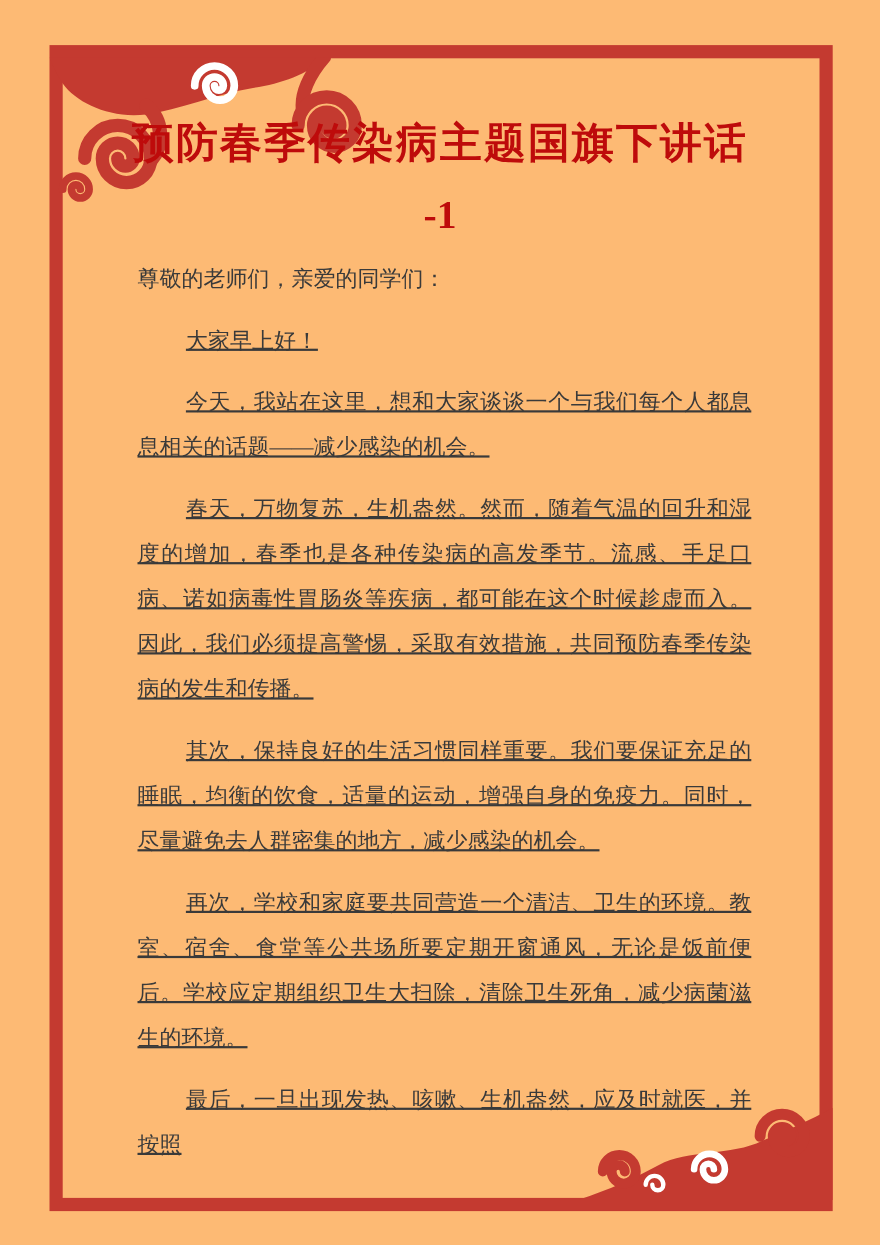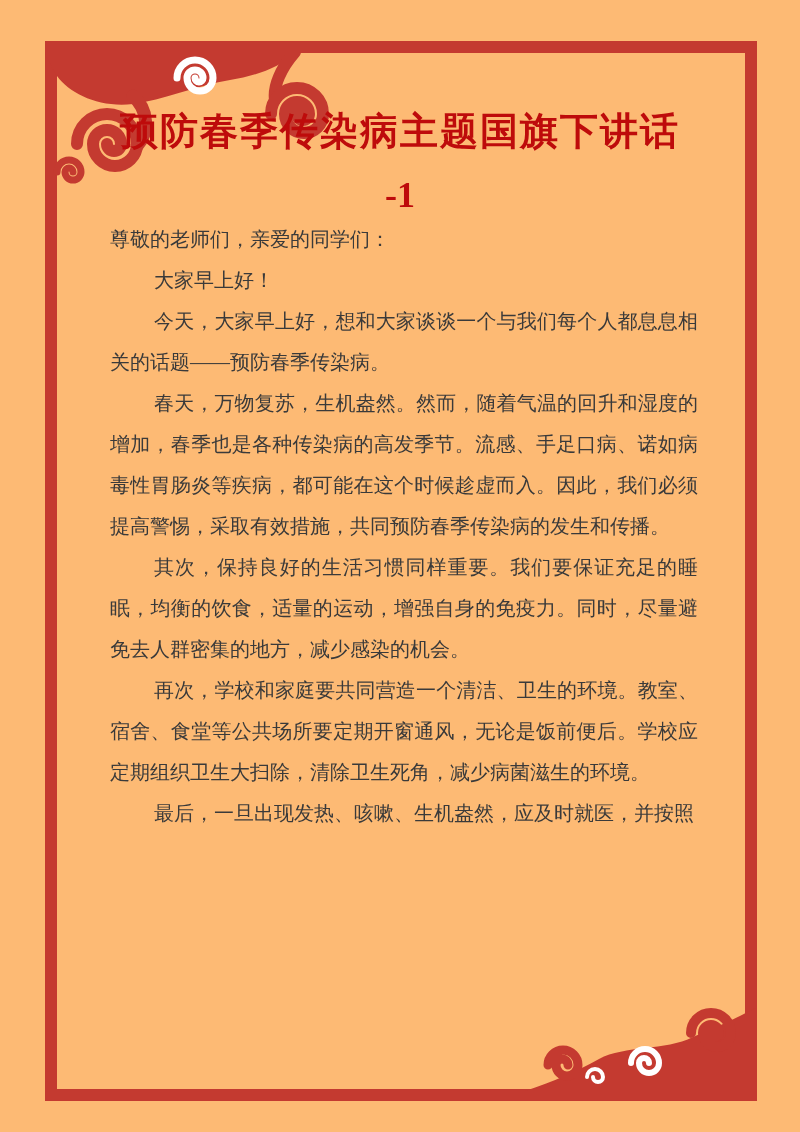--- a/index.html
+++ b/index.html
@@ -41,25 +41,25 @@
     color:var(--title_red,#BE0B0B);
     z-index:3;
   }
   .body-text{
     position:absolute;left:110px;top:219px;width:588px;
     z-index:3;
     color:var(--text_color,#3a3a3a);
     font-size:20px;line-height:41px;
   }
   .body-text p{
-    margin:0;
+    margin:15px;
     text-align:justify;
     text-justify:inter-ideograph;
   }
-  .body-text p.indent{text-indent:2.2em;}
+  .body-text p.indent{text-indent:2.2em;text-decoration:underline;}
 </style>
 </head>
 <body>
 
 <div class="page">
 
   <div class="frame"></div>
 
   <svg class="ornament tl" viewBox="0 0 295 145" xmlns="http://www.w3.org/2000/svg">
     <path fill="#C43A30" d="M0 0 L250 0 C235 16 210 24 185 28 C150 34 118 48 88 52 C55 56 25 42 12 24 C6 14 2 6 0 0 Z"></path>
@@ -78,20 +78,20 @@
     <path fill="none" stroke="#ffffff" stroke-width="4" stroke-linecap="round" d="M62 70 A8 8 0 1 1 78 70 A5 5 0 1 1 68 70"></path>
     <path fill="none" stroke="#C43A30" stroke-width="10" stroke-linecap="round" d="M166 26 A20 20 0 1 1 206 26 A14 14 0 1 1 178 26 A8 8 0 1 1 194 26 A4 4 0 1 1 186 26"></path>
   </svg>
 
   <div class="title1">预防春季传染病主题国旗下讲话</div>
   <div class="title2">-1</div>
 
   <div class="body-text">
     <p>尊敬的老师们，亲爱的同学们：</p>
     <p class="indent">大家早上好！</p>
-    <p class="indent">今天，大家早上好，想和大家谈谈一个与我们每个人都息息相关的话题——预防春季传染病。</p>
+    <p class="indent">今天，我站在这里，想和大家谈谈一个与我们每个人都息息相关的话题——减少感染的机会。</p>
     <p class="indent">春天，万物复苏，生机盎然。然而，随着气温的回升和湿度的增加，春季也是各种传染病的高发季节。流感、手足口病、诺如病毒性胃肠炎等疾病，都可能在这个时候趁虚而入。因此，我们必须提高警惕，采取有效措施，共同预防春季传染病的发生和传播。</p>
     <p class="indent">其次，保持良好的生活习惯同样重要。我们要保证充足的睡眠，均衡的饮食，适量的运动，增强自身的免疫力。同时，尽量避免去人群密集的地方，减少感染的机会。</p>
     <p class="indent">再次，学校和家庭要共同营造一个清洁、卫生的环境。教室、宿舍、食堂等公共场所要定期开窗通风，无论是饭前便后。学校应定期组织卫生大扫除，清除卫生死角，减少病菌滋生的环境。</p>
     <p class="indent">最后，一旦出现发热、咳嗽、生机盎然，应及时就医，并按照</p>
   </div>
 
 </div>
 
 </body></html>

